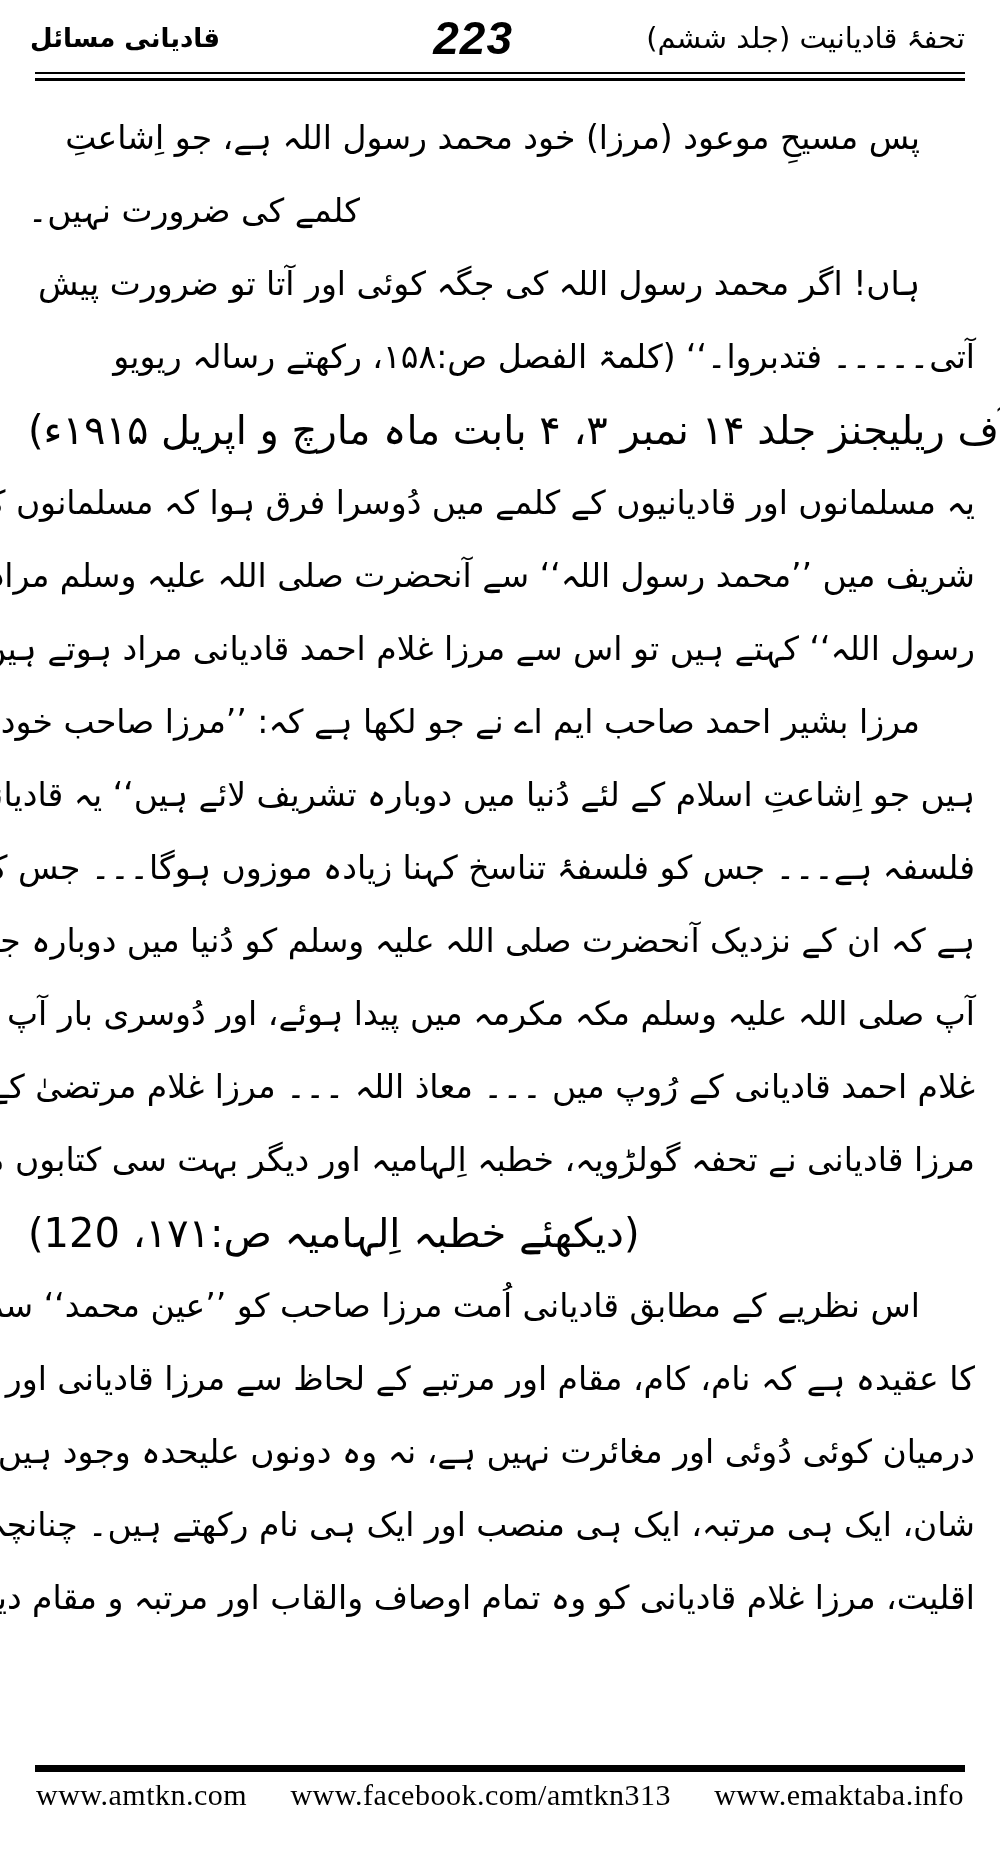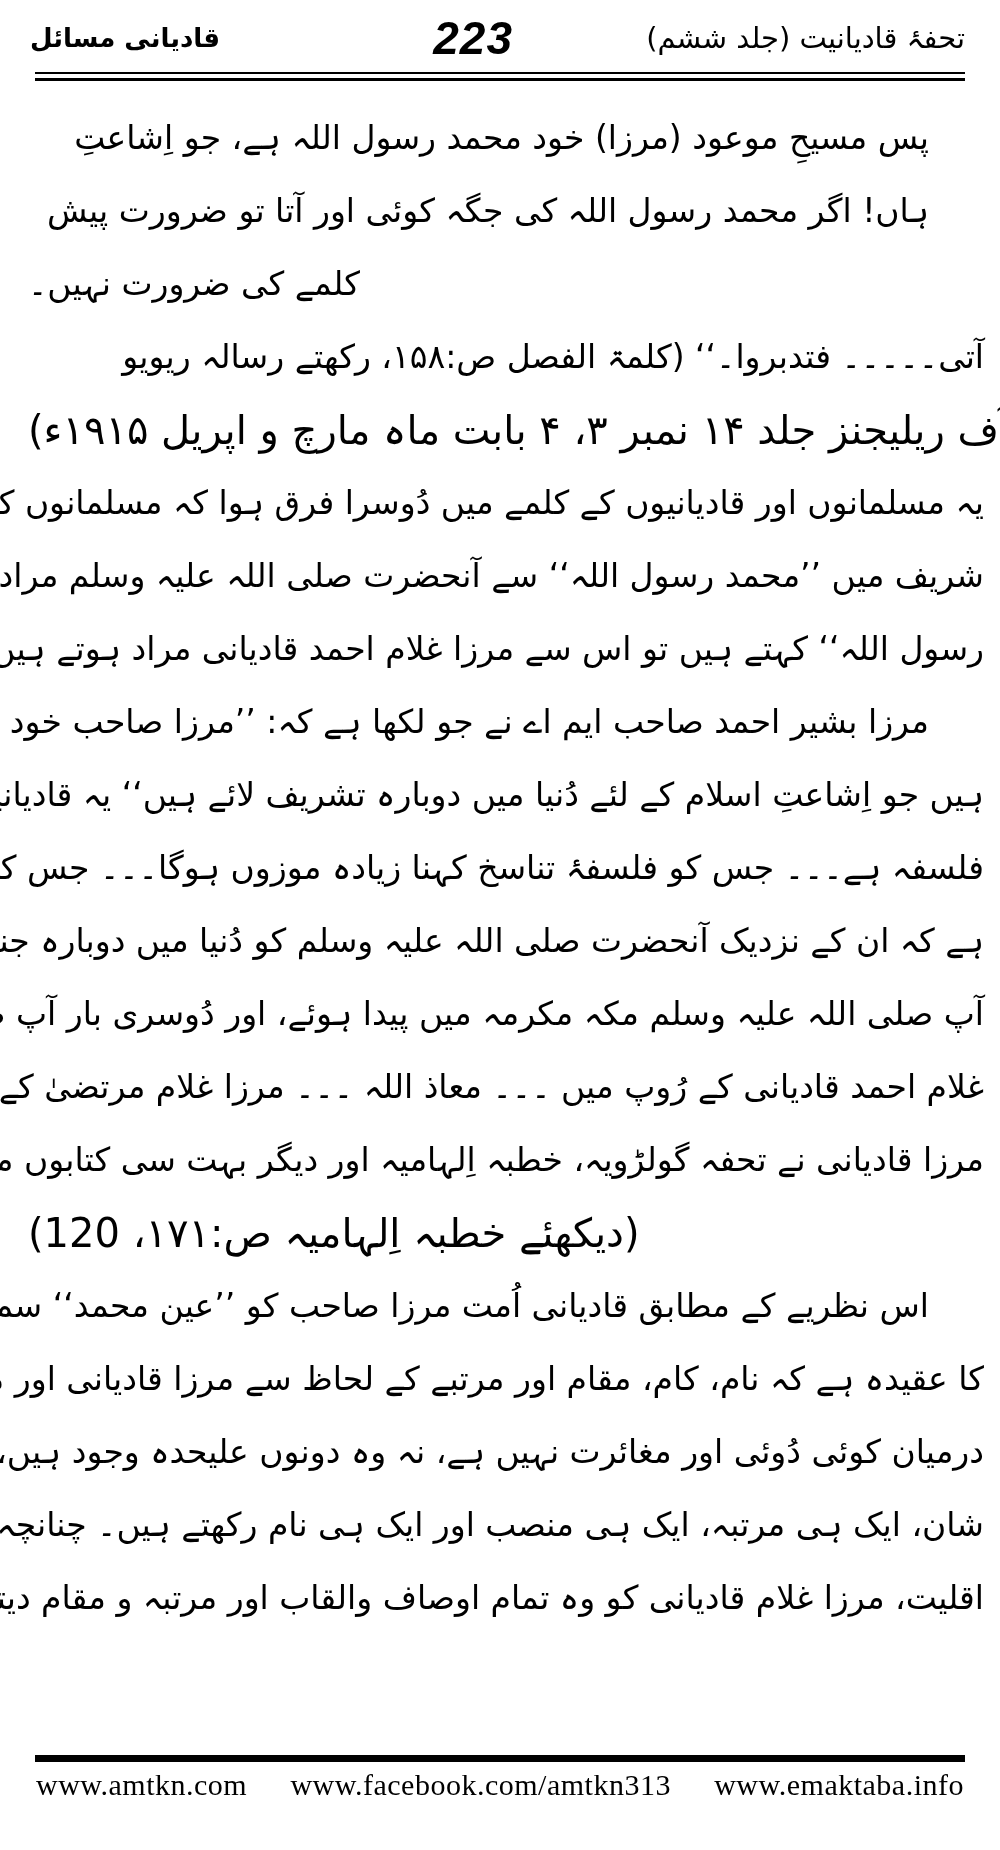--- a/index.html
+++ b/index.html
@@ -45,38 +45,38 @@
   .header-rule {
     margin: 4px 35px 0 35px;
     border-top: 2px solid #000;
     height: 4px;
     border-bottom: 3px solid #000;
   }
 
   
   .body-text {
     direction: rtl;
-    margin: 20px 16px 0 28px;
+    margin: 20px 25px 0 28px;
     font-size: 33px;
     line-height: 1;
   }
   .line {
     height: 73px;
     display: flex;
     align-items: center;
     justify-content: flex-start;   
     white-space: nowrap;
   }
   .line.indent { padding-right: 55px; }
   .line.align-left { justify-content: flex-end; } 
   .line.cite { font-size: 40px; }
   .line.short { font-size: 32px; }
 
   
-  .footer { position: absolute; left: 0; right: 0; bottom: 14px; height: 81px; }
+  .footer { position: absolute; left: 0; right: 0; bottom: 4px; height: 81px; }
   .footer-rule {
     border-top: 7px solid #000;
     margin: 0 35px;
   }
   .footer-links {
     direction: ltr;
     display: flex;
     justify-content: space-between;
     margin: 6px 36px 0 36px;
     font-family: "Liberation Serif", serif;
@@ -91,22 +91,22 @@
 
   <div class="header">
     <span class="book-title">تحفۂ قادیانیت (جلد ششم)</span>
     <span class="page-number">223</span>
     <span class="section-title">قادیانی مسائل</span>
   </div>
   <div class="header-rule"></div>
 
   <div class="body-text">
     <div class="line indent">پس مسیحِ موعود (مرزا) خود محمد رسول اللہ ہے، جو اِشاعتِ</div>
+    <div class="line align-left">کلمے کی ضرورت نہیں۔</div>
     <div class="line indent">ہاں! اگر محمد رسول اللہ کی جگہ کوئی اور آتا تو ضرورت پیش</div>
-    <div class="line align-left">کلمے کی ضرورت نہیں۔</div>
     <div class="line">آتی۔۔۔۔۔ فتدبروا۔‘‘ (کلمۃ الفصل ص:۱۵۸، رکھتے رسالہ ریویو</div>
     <div class="line align-left cite">آف ریلیجنز جلد ۱۴ نمبر ۳، ۴ بابت ماہ مارچ و اپریل ۱۹۱۵ء)</div>
     <div class="line">یہ مسلمانوں اور قادیانیوں کے کلمے میں دُوسرا فرق ہوا کہ مسلمانوں کے کلمہ</div>
     <div class="line">شریف میں ’’محمد رسول اللہ‘‘ سے آنحضرت صلی اللہ علیہ وسلم مراد ہیں، اور قادیانی جب ’’محمد</div>
     <div class="line">رسول اللہ‘‘ کہتے ہیں تو اس سے مرزا غلام احمد قادیانی مراد ہوتے ہیں۔</div>
     <div class="line indent">مرزا بشیر احمد صاحب ایم اے نے جو لکھا ہے کہ: ’’مرزا صاحب خود محمد رسول اللہ</div>
     <div class="line">ہیں جو اِشاعتِ اسلام کے لئے دُنیا میں دوبارہ تشریف لائے ہیں‘‘ یہ قادیانیوں کا بروزی</div>
     <div class="line">فلسفہ ہے۔۔۔ جس کو فلسفۂ تناسخ کہنا زیادہ موزوں ہوگا۔۔۔ جس کی مختصر سی وضاحت یہ</div>
     <div class="line">ہے کہ ان کے نزدیک آنحضرت صلی اللہ علیہ وسلم کو دُنیا میں دوبارہ جنم لینا تھا، چنانچہ پہلے</div>
     <div class="line">آپ صلی اللہ علیہ وسلم مکہ مکرمہ میں پیدا ہوئے، اور دُوسری بار آپ صلی اللہ علیہ وسلم نے مرزا</div>

